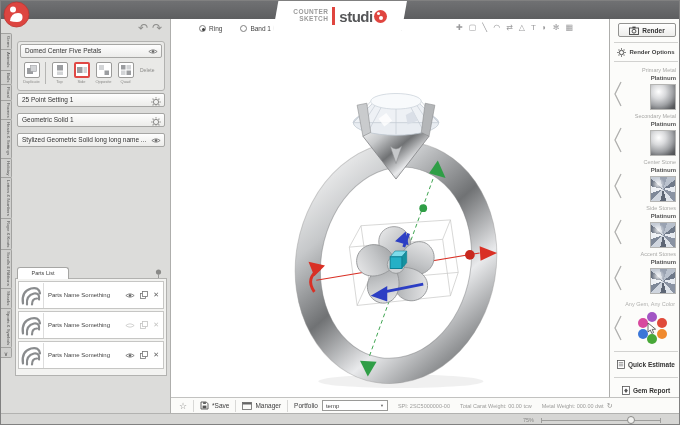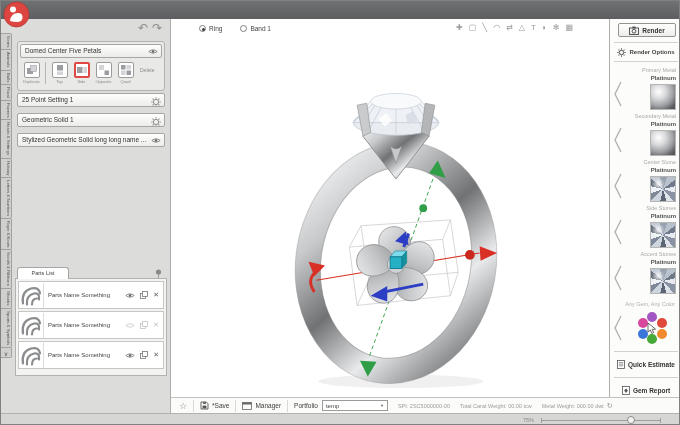--- a/index.html
+++ b/index.html
@@ -115,20 +115,31 @@
   <svg class="logo-badge" viewBox="0 0 27 27">
     <circle cx="13.5" cy="13.5" r="12.5" fill="#dd4540" stroke="#b83733" stroke-width="0.8"></circle>
     <circle cx="10" cy="8.5" r="3" fill="#fff"></circle>
     <path d="M7,20 Q8,12 15,12 Q20,12 19.5,17 Q19,21 14,21 Q10,21 7,20 Z" fill="#fff"></path>
   </svg>
   <div class="menu">
     <div class="menu-btn">SEARCH</div>
     <div class="menu-btn">CUSTOMIZE</div>
     <div class="menu-btn active">FREEHAND</div>
     <div class="menu-btn">ORDER</div>
+  </div>
+  <div class="cs-banner">
+    <div class="cs-words">
+      <div>COUNTER</div>
+      <div>SKETCH</div>
+    </div>
+    <div class="cs-divider"></div>
+    <div class="cs-studio">
+        <span>studi</span>
+        <span class="logo-o"></span>
+      </div>
   </div>
   <div class="livechat">Questions? Live Chat</div>
   <div class="searchbox">
     <input placeholder="search for products..." style="">
     <span class="mag"></span>
   </div>
   <div class="winctl">
     <span>—</span>
     <span>❐</span>
     <span>✕</span>

